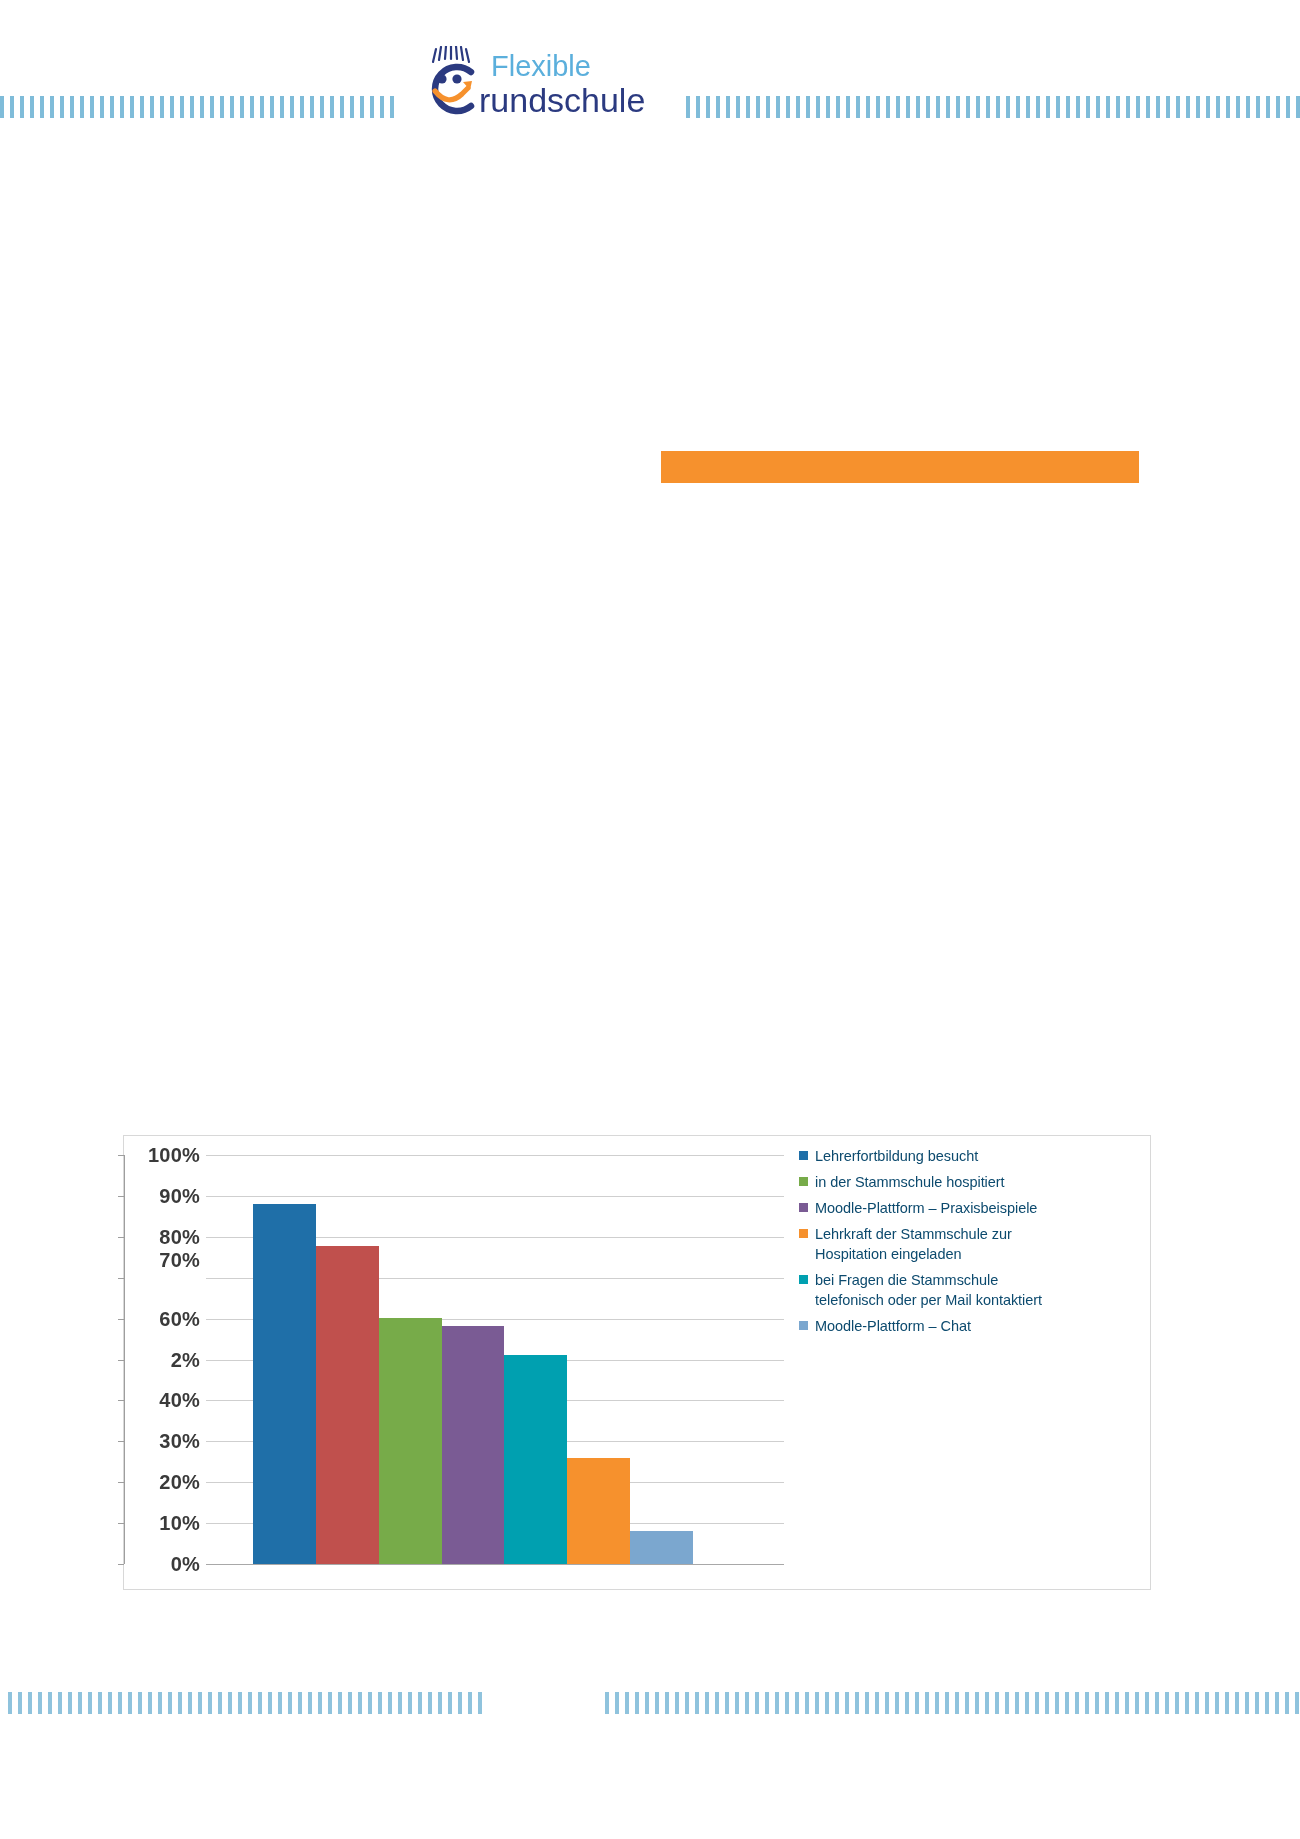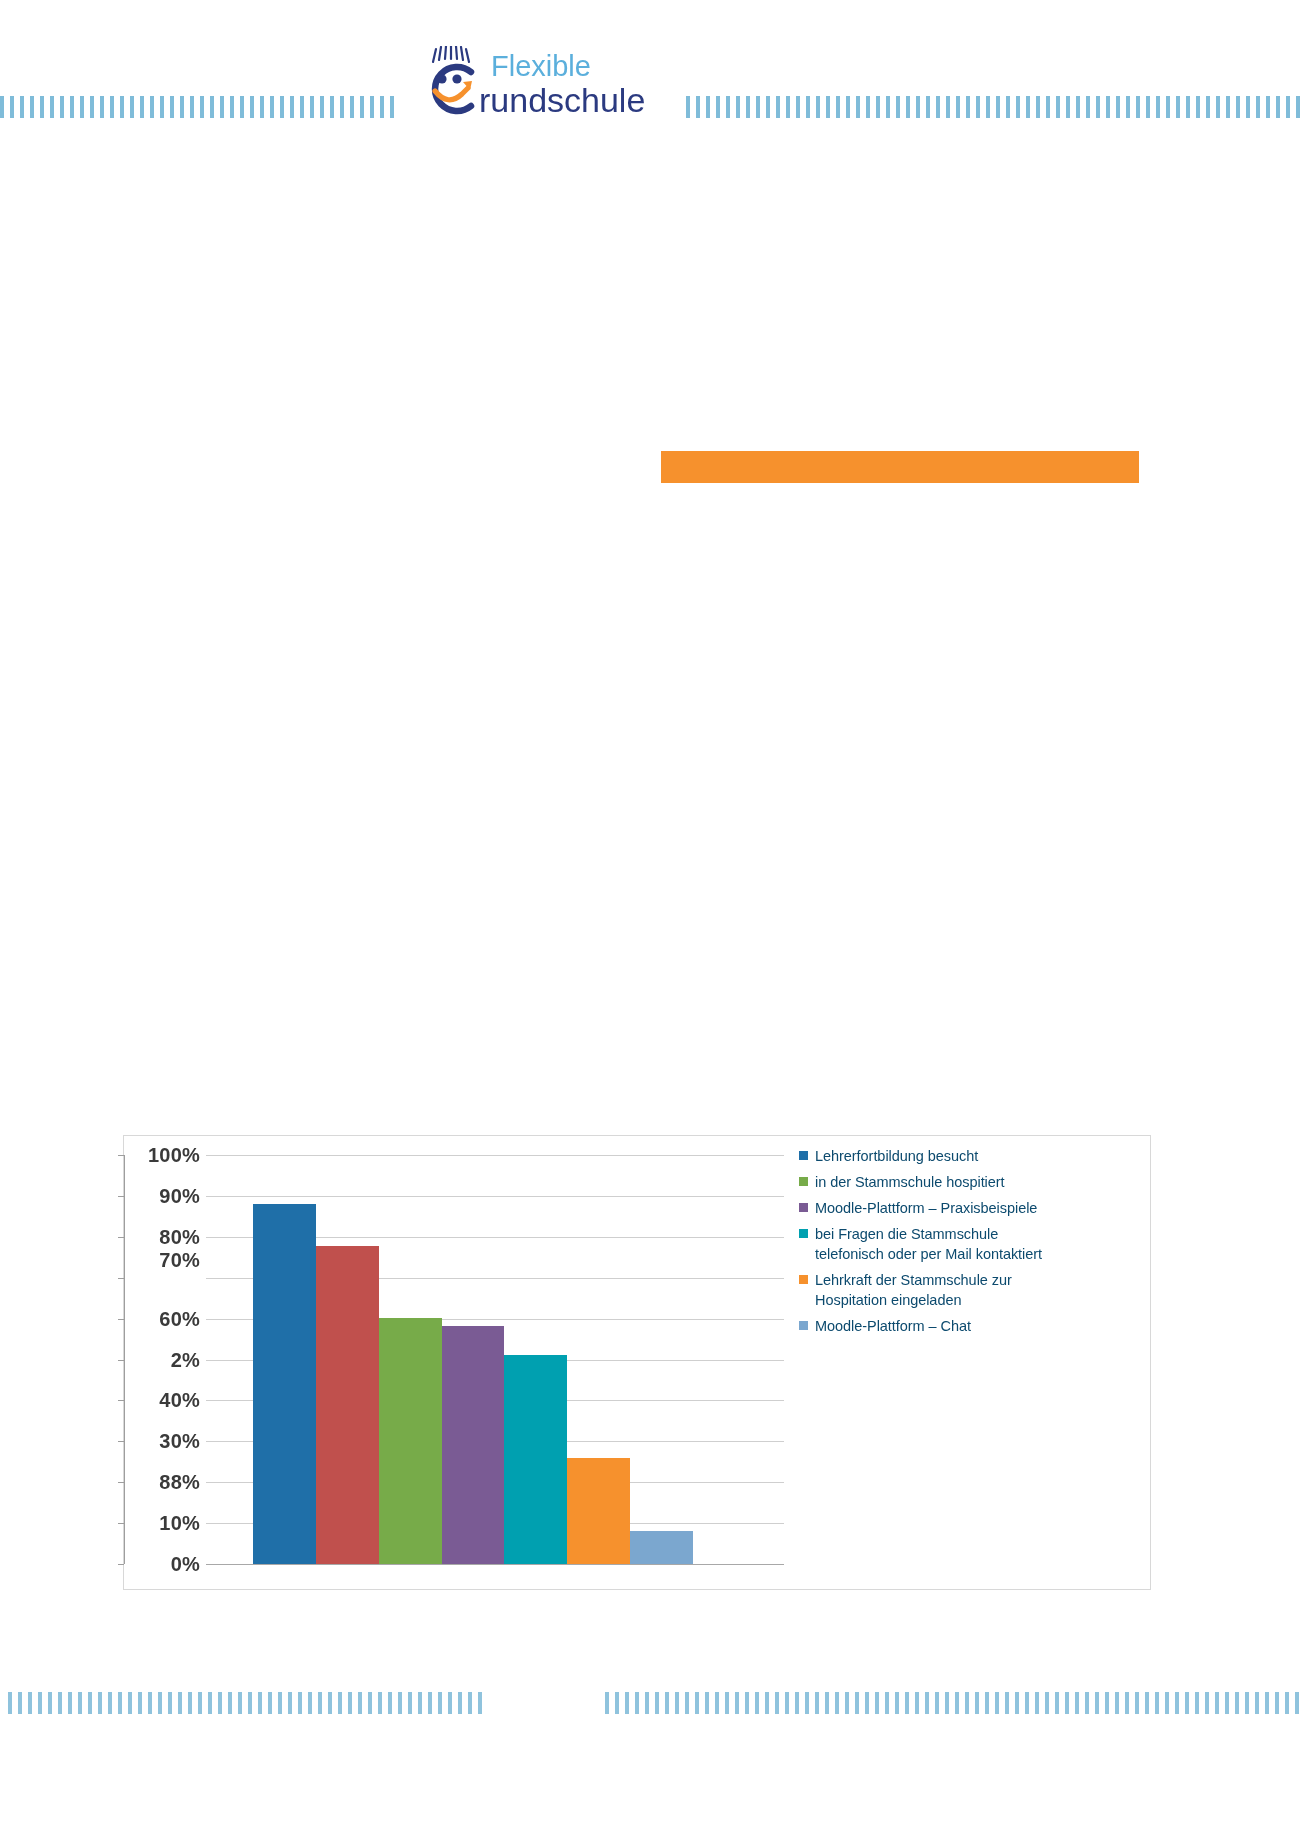--- a/index.html
+++ b/index.html
@@ -200,21 +200,21 @@
   </svg>
 </div>
 
 <div id="highlight-band"></div>
 
 <div id="chart-figure">
 
   <div class="y-labels">
       <div class="y-label" style="top: 409px;">0%</div>
       <div class="y-label" style="top: 368.1px;">10%</div>
-      <div class="y-label" style="top: 327.2px;">88%</div>
+      <div class="y-label" style="top: 327.2px;">20%</div>
       <div class="y-label" style="top: 286.3px;">30%</div>
       <div class="y-label" style="top: 245.4px;">40%</div>
       <div class="y-label" style="top: 204.5px;">2%</div>
       <div class="y-label" style="top: 163.6px; text-align: center;">60%</div>
       <div class="y-label" style="top: 105px;">70%</div>
       <div class="y-label" style="top: 81.8px;">80%</div>
       <div class="y-label" style="top: 40.9px;">90%</div>
       <div class="y-label" style="top: 0px;">100%</div>
     </div>
   <div id="y-axis-spine"></div>
@@ -264,27 +264,27 @@
       </div>
       <div class="legend-item">
         <span class="legend-swatch" style="background: rgb(119, 171, 73);"></span>
         <span class="legend-label">in der Stammschule hospitiert</span>
       </div>
       <div class="legend-item">
         <span class="legend-swatch" style="background: rgb(122, 91, 148);"></span>
         <span class="legend-label">Moodle-Plattform – Praxisbeispiele</span>
       </div>
       <div class="legend-item">
+        <span class="legend-swatch" style="background: rgb(246, 145, 45);"></span>
+        <span class="legend-label">Lehrkraft der Stammschule zur
+Hospitation eingeladen</span>
+      </div>
+      <div class="legend-item">
         <span class="legend-swatch" style="background: rgb(0, 160, 176);"></span>
         <span class="legend-label">bei Fragen die Stammschule
 telefonisch oder per Mail kontaktiert</span>
       </div>
       <div class="legend-item">
-        <span class="legend-swatch" style="background: rgb(246, 145, 45);"></span>
-        <span class="legend-label">Lehrkraft der Stammschule zur
-Hospitation eingeladen</span>
-      </div>
-      <div class="legend-item">
         <span class="legend-swatch" style="background: rgb(123, 167, 207);"></span>
         <span class="legend-label">Moodle-Plattform – Chat</span>
       </div>
     </div>
 </div>
 
 </body></html>

